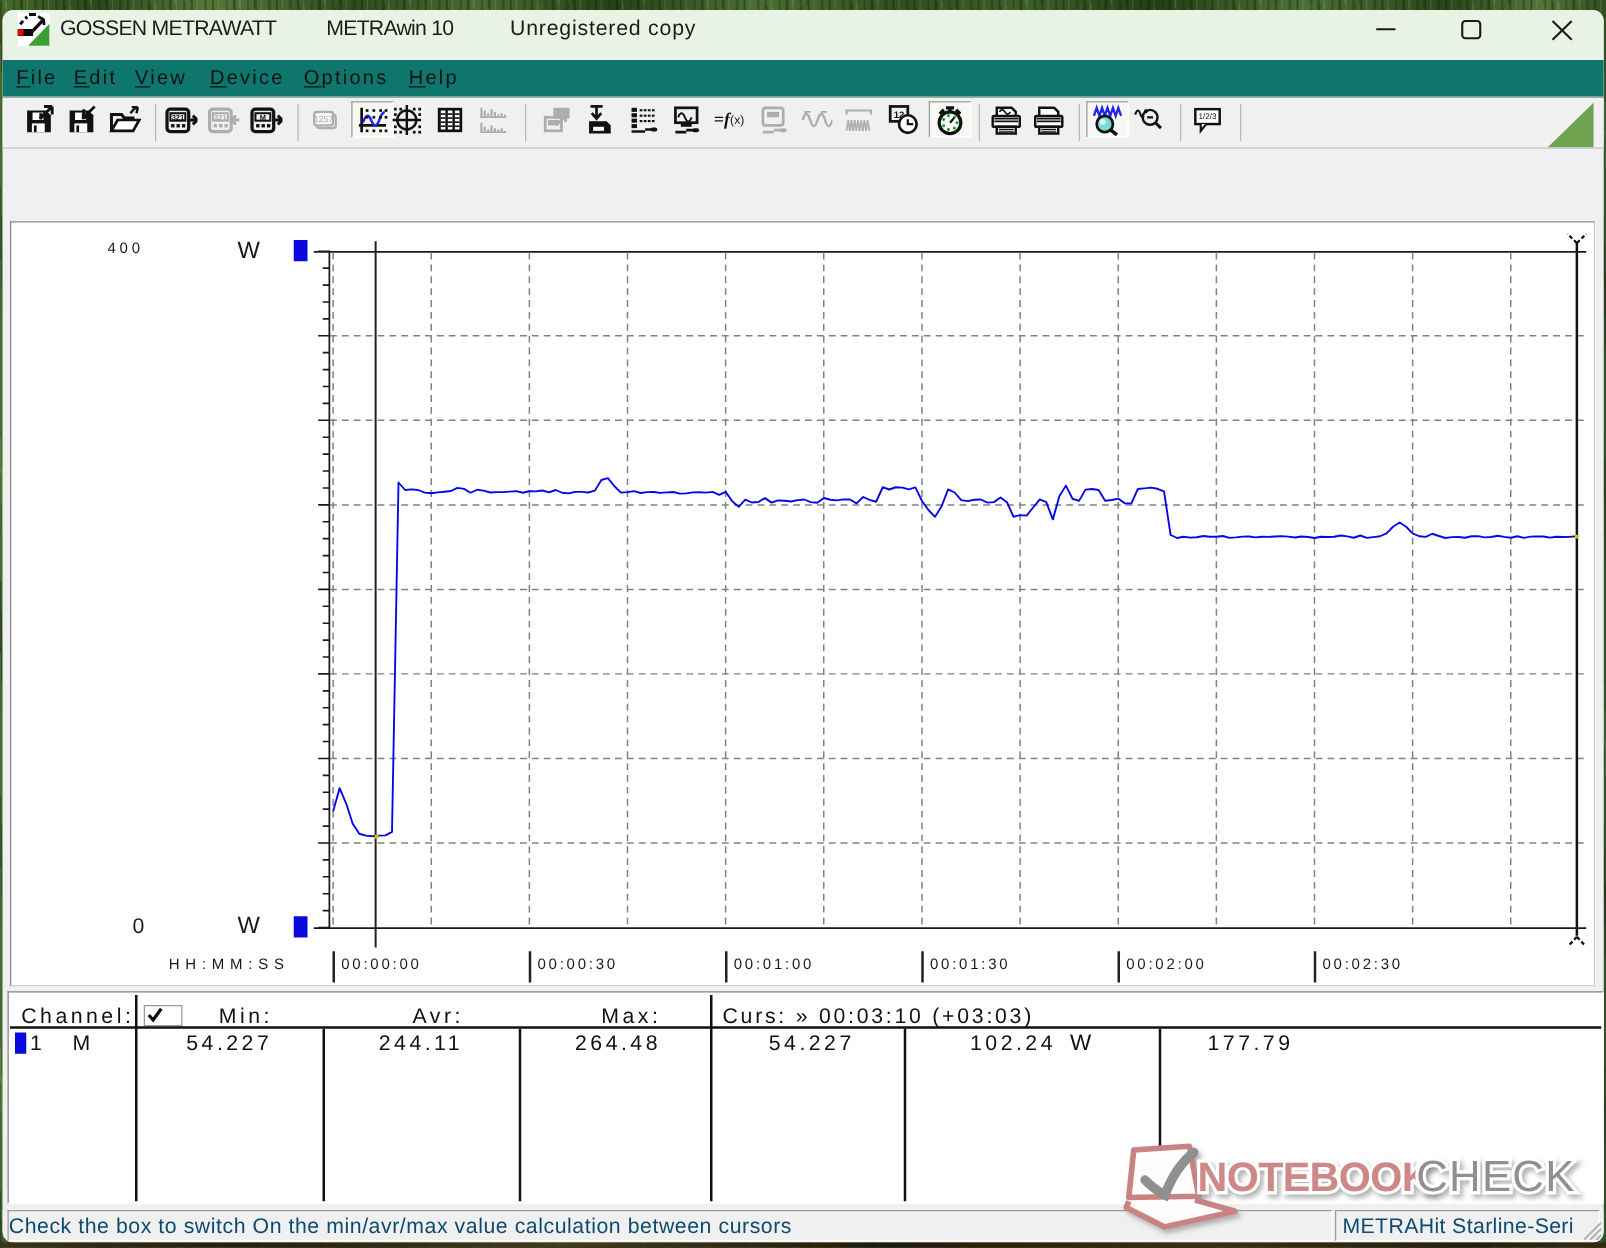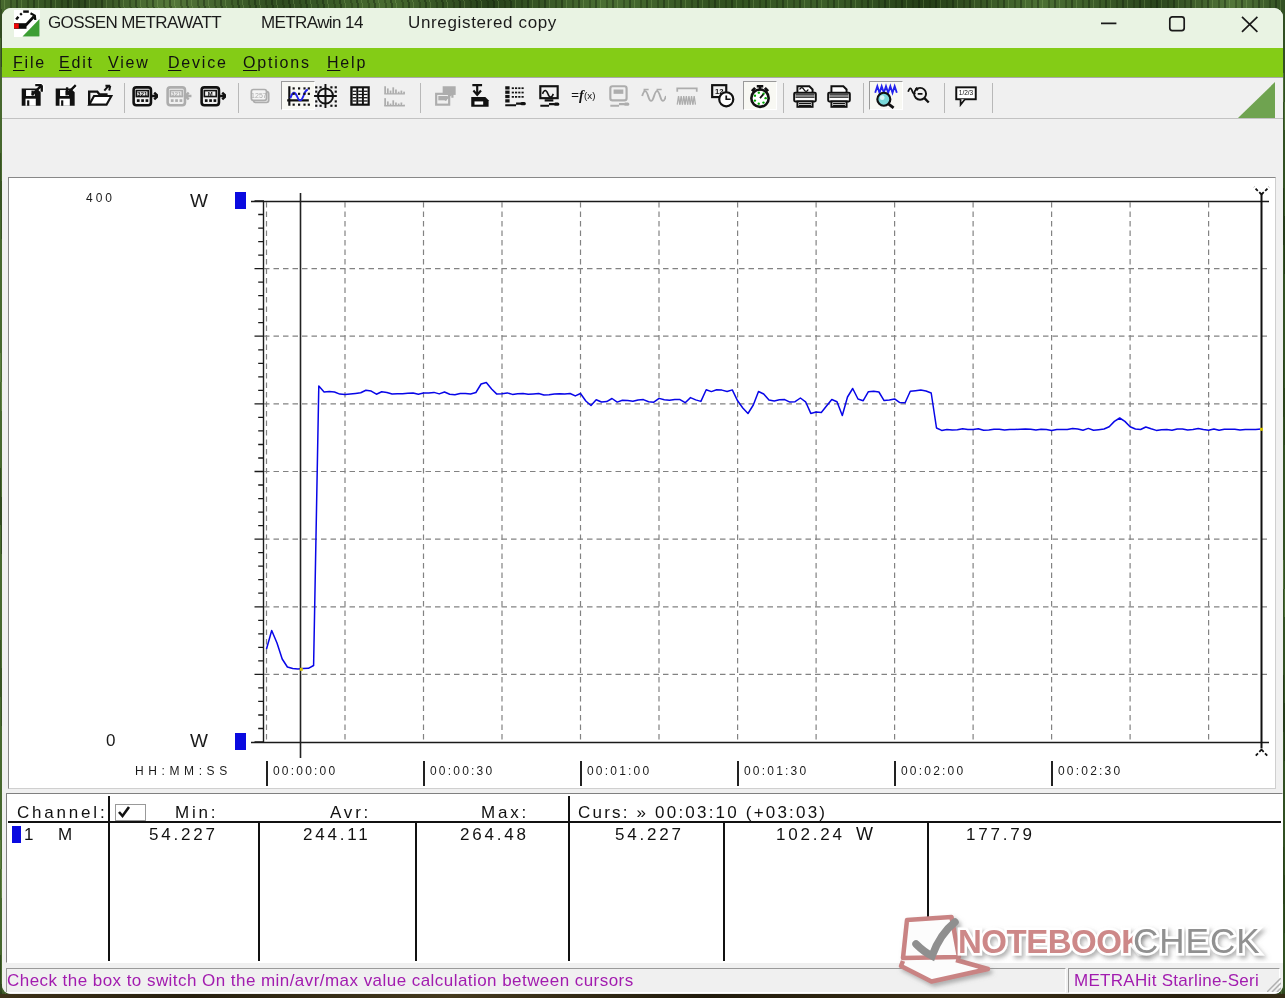--- a/index.html
+++ b/index.html
@@ -4,54 +4,54 @@
 html,body { width:1285px; height:998px; overflow:hidden; font-family:"Liberation Sans",sans-serif; }
 body { background:
   repeating-linear-gradient(88deg, rgba(10,20,5,0.35) 0 2px, rgba(0,0,0,0) 2px 5px, rgba(190,230,140,0.18) 5px 6px, rgba(0,0,0,0) 6px 11px, rgba(20,35,8,0.3) 11px 13px, rgba(0,0,0,0) 13px 17px),
   linear-gradient(180deg, rgba(0,0,0,0) 0%, rgba(0,0,0,0) 99.2%, rgba(30,25,10,0.55) 100%),
   linear-gradient(90deg,#47682e,#2c471d 6%,#55783a 13%,#2f4c20 22%,#486b30 30%,#27411a 38%,#4a6e33 47%,#31501f 56%,#3c5e29 64%,#243d16 72%,#4c7034 81%,#2a451c 90%,#53763a 96%,#314f22); }
 body::after { content:""; position:absolute; left:0; top:994px; width:1285px; height:4px; background:linear-gradient(90deg,#3d3118,#261f0e 15%,#453a1e 35%,#211b0c 55%,#3a2f16 75%,#271f0e 92%,#332a14); z-index:60; }
 #win { position:absolute; left:2px; top:8px; width:1281px; height:986px; background:#f0f0f0; border-radius:9px; overflow:hidden; }
 .abs { position:absolute; }
 #titlebar { position:absolute; left:0; top:0; width:100%; height:40px; background:#e9f3e3; }
 #titlebar .t { position:absolute; top:5px; font-size:17px; color:#1b1b1b; letter-spacing:-0.6px; }
-#menubar { position:absolute; left:0; top:40px; width:100%; height:30px; background:#84cc16; border-bottom:1px solid #aaaaaa; }
+#menubar { position:absolute; left:0; top:40px; width:100%; height:30px; background:#0f766e; border-bottom:1px solid #aaaaaa; }
 .mi { position:absolute; top:6px; font-size:16px; color:#111; letter-spacing:1.8px; }
 .mi u { text-decoration-thickness:1px; text-underline-offset:2px; }
 #toolbar { position:absolute; left:0; top:71px; width:100%; height:40px; background:#f0f0f0; border-bottom:1px solid #c2c2c2; }
 .tbtn { position:absolute; top:2px; width:34px; height:29px; display:flex; align-items:center; justify-content:center; }
 .tbtn.pressed { background:#f8f8f3; border:1px solid; border-color:#9a9a9a #ffffff #ffffff #9a9a9a; }
 .tsep { position:absolute; top:4px; width:1px; height:30px; background:#b8b8b8; }
 #statusrow { position:absolute; left:0; top:111px; width:100%; height:59px; background:#f0f0f0; font-size:17px; color:#222; }
 #statusrow div { position:absolute; letter-spacing:2.6px; }
 #chartpanel { position:absolute; left:6px; top:169px; width:1268px; height:612px; background:#ffffff; border:1px solid; border-color:#888 #cfcfcf #cfcfcf #888; }
 .clab { position:absolute; color:#1a1a1a; font-size:12px; letter-spacing:2.2px; z-index:5; }
 .cmark { position:absolute; width:11px; height:17px; background:#0a0ae0; z-index:5; }
 .xtick { position:absolute; width:2px; height:25px; background:#222; z-index:5; }
 #chartsvg { position:absolute; left:-8px; top:-177px; }
 #tablebox { position:absolute; left:4px; top:785px; width:1277px; height:170px; background:#ffffff; border:1px solid; border-color:#808080 #fff #fff #808080; font-size:17px; color:#111; }
 #tablebox .tx { position:absolute; letter-spacing:2.8px; white-space:pre; }
 #tablebox .vl { position:absolute; width:2px; background:#111; }
 #statusbar { position:absolute; left:0px; top:960px; width:100%; height:26px; background:#f0f0f0; }
-.sbox { position:absolute; top:0; height:25px; background:#f0f0f0; border:1px solid; border-color:#9a9a9a #fff #fff #9a9a9a; font-size:15px; color:#a21caf;text-align:center; }
+.sbox { position:absolute; top:0; height:25px; background:#f0f0f0; border:1px solid; border-color:#9a9a9a #fff #fff #9a9a9a; font-size:15px; color:#0c4a6e;text-align:center; }
 </style></head><body>
 <div id="win">
   <div id="titlebar">
     <svg class="abs" style="left:12px;top:2px" width="26" height="27" viewBox="0 0 26 27">
       <rect width="26" height="27" fill="#fff"></rect>
       <polygon points="8.5,26.5 25.5,26.5 25.5,9" fill="#3c9e33"></polygon>
       <rect x="0" y="13.2" width="12.5" height="5.6" fill="#0c0c0c"></rect>
       <rect x="0" y="13.5" width="4.8" height="5" fill="#ee0505"></rect>
       <path d="M11.5 15.5 L20 6.5" stroke="#0c0c0c" stroke-width="2.6" fill="none"></path>
       <path d="M16.5 3.2 L20.8 5.6 L21.3 10" stroke="#0c0c0c" stroke-width="2.2" fill="none"></path>
       <rect x="9.2" y="0.4" width="5.6" height="2.4" fill="#0c0c0c"></rect>
       <path d="M2.2 9.5 l2.2 -2.8 M6.2 4.8 l1.6 -1.4" stroke="#0c0c0c" stroke-width="2.4" fill="none"></path>
     </svg>
     <div class="t" style="left:46px">GOSSEN METRAWATT</div>
-    <div class="t" style="left:259px">METRAwin 14</div>
+    <div class="t" style="left:259px">METRAwin 10</div>
     <div class="t" style="left:406px;letter-spacing:0.65px">Unregistered copy</div>
     <svg class="abs" style="left:1090px;top:0" width="180" height="40" viewBox="0 0 180 40">
       <path d="M9 15.4 H24.4" stroke="#1a1a1a" stroke-width="1.7"></path>
       <rect x="77.8" y="8.8" width="14.4" height="13.8" rx="2.5" fill="none" stroke="#1a1a1a" stroke-width="1.7"></rect>
       <path d="M150 8.8 L165.4 23.8 M165.4 8.8 L150 23.8" stroke="#1a1a1a" stroke-width="1.7"></path>
     </svg>
   </div>
   <div id="menubar">
     <div class="mi" style="left:11px"><u>F</u>ile</div>
     <div class="mi" style="left:57px"><u>E</u>dit</div>

